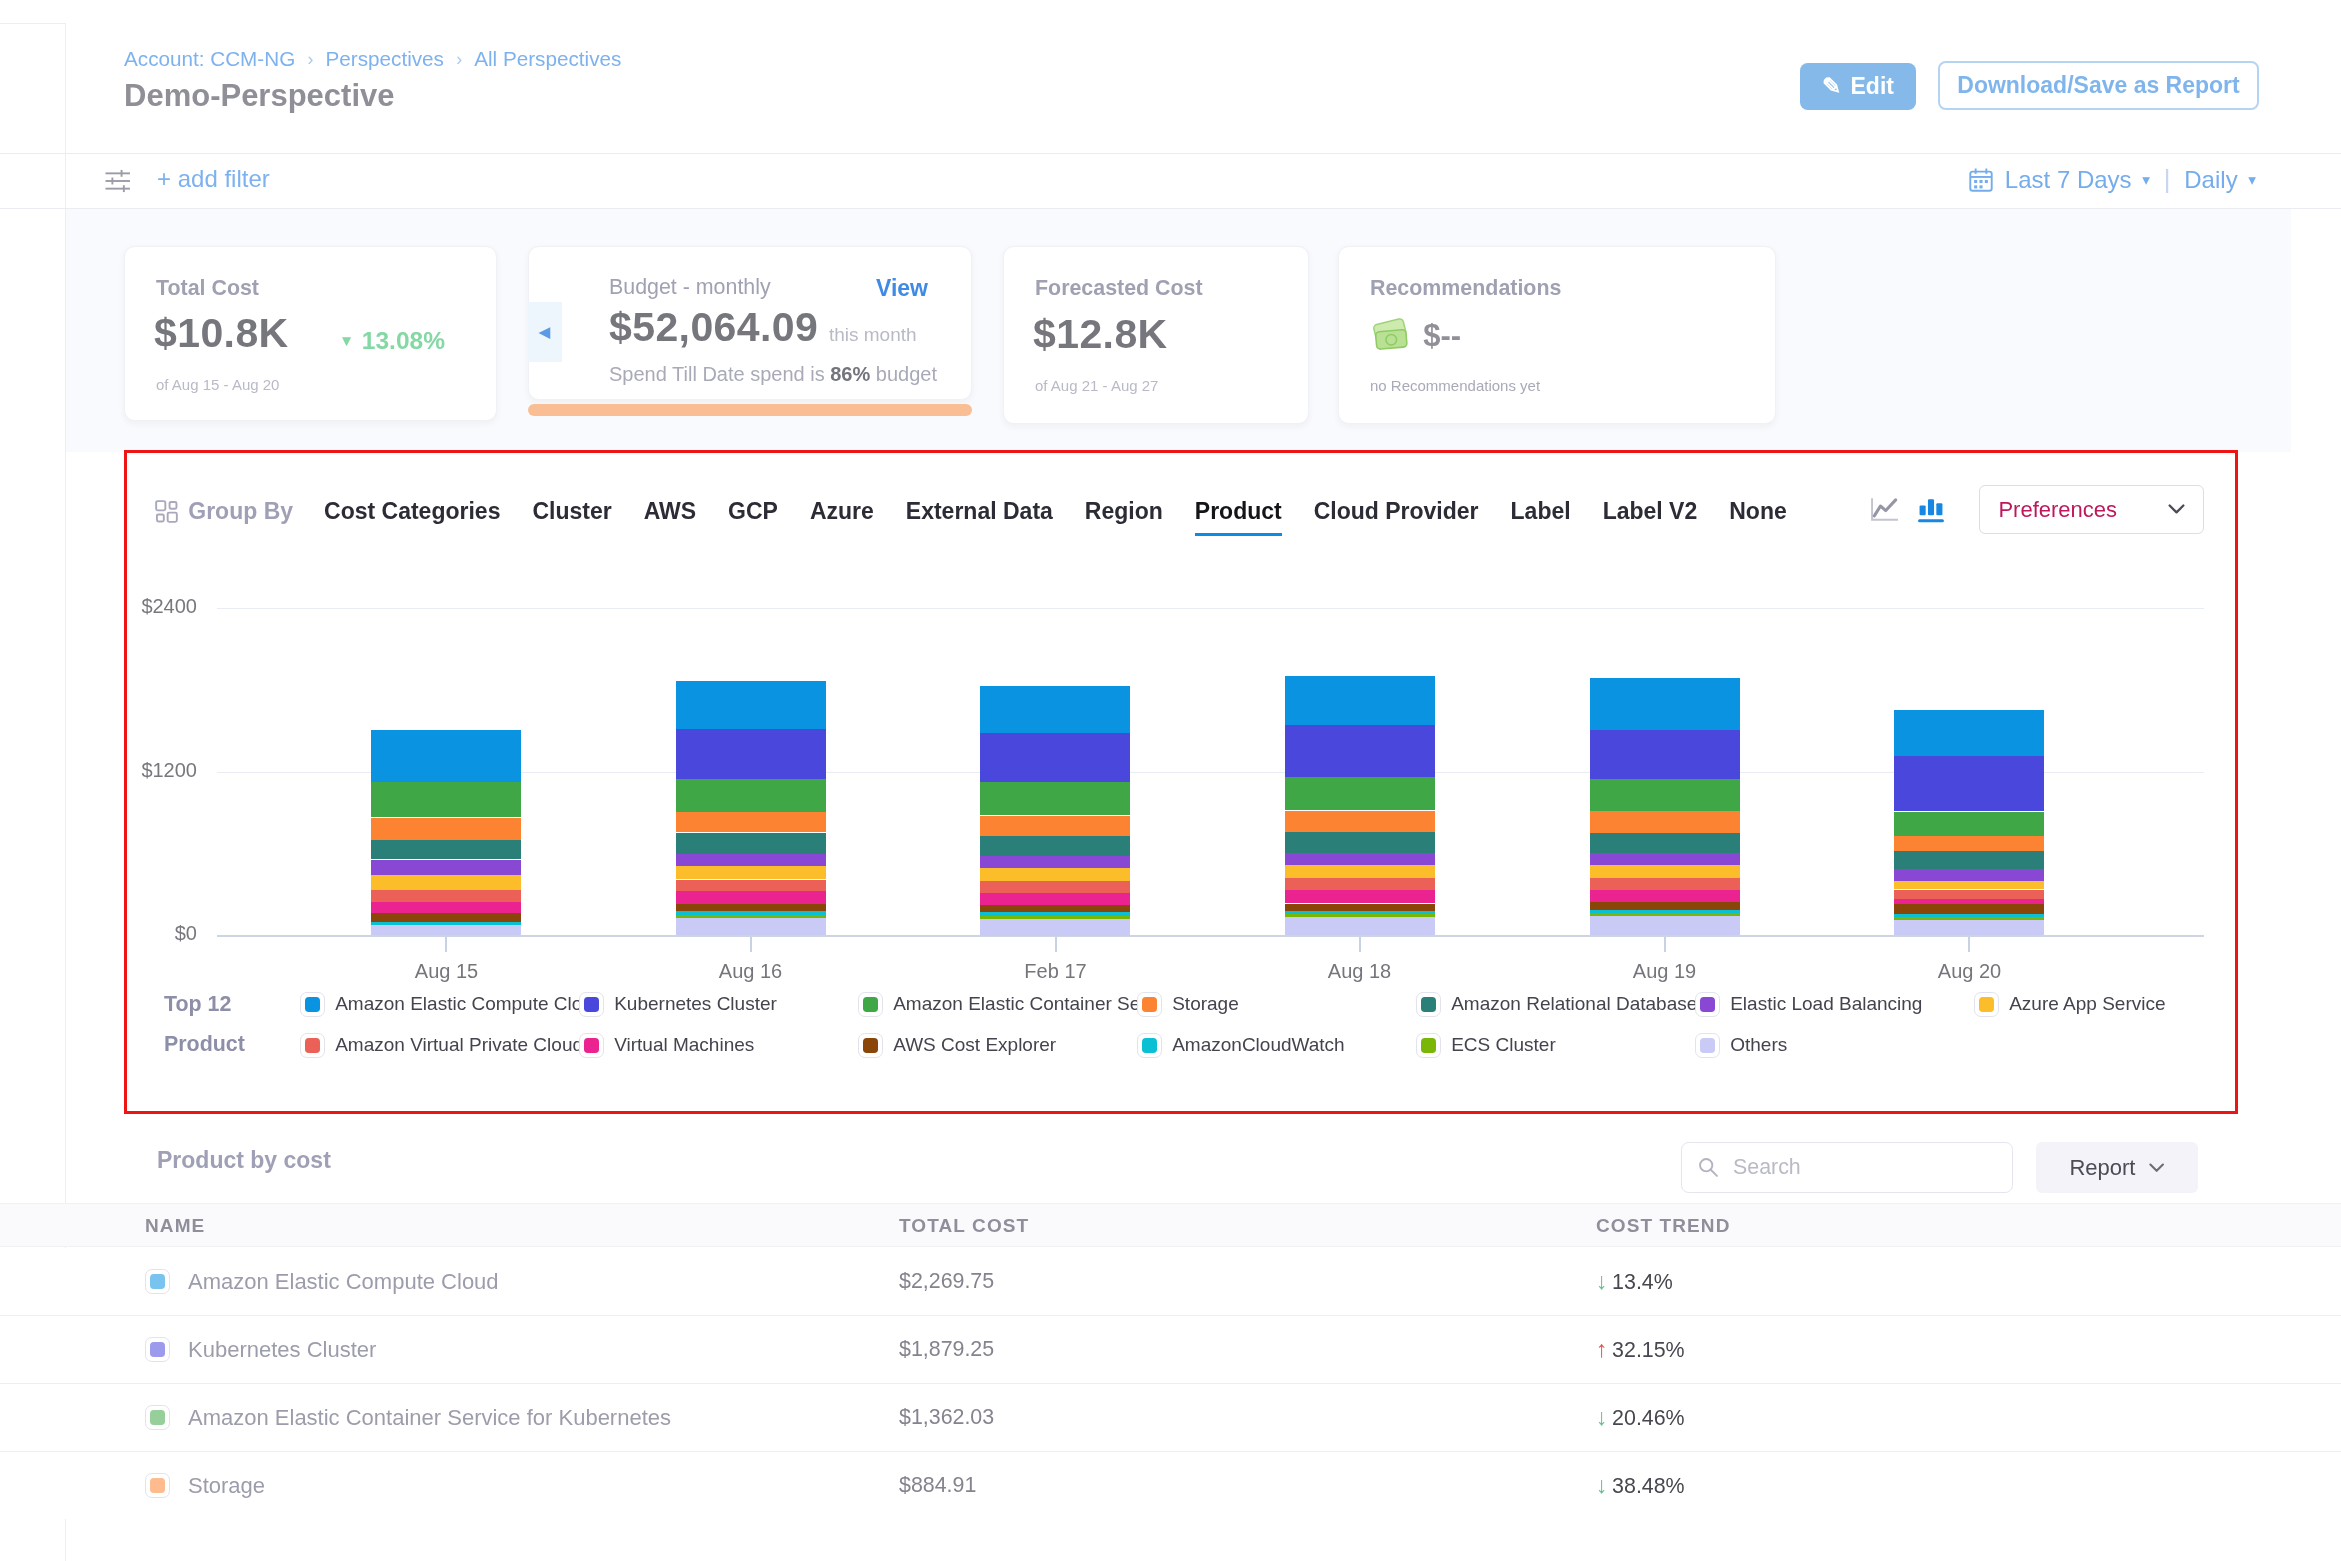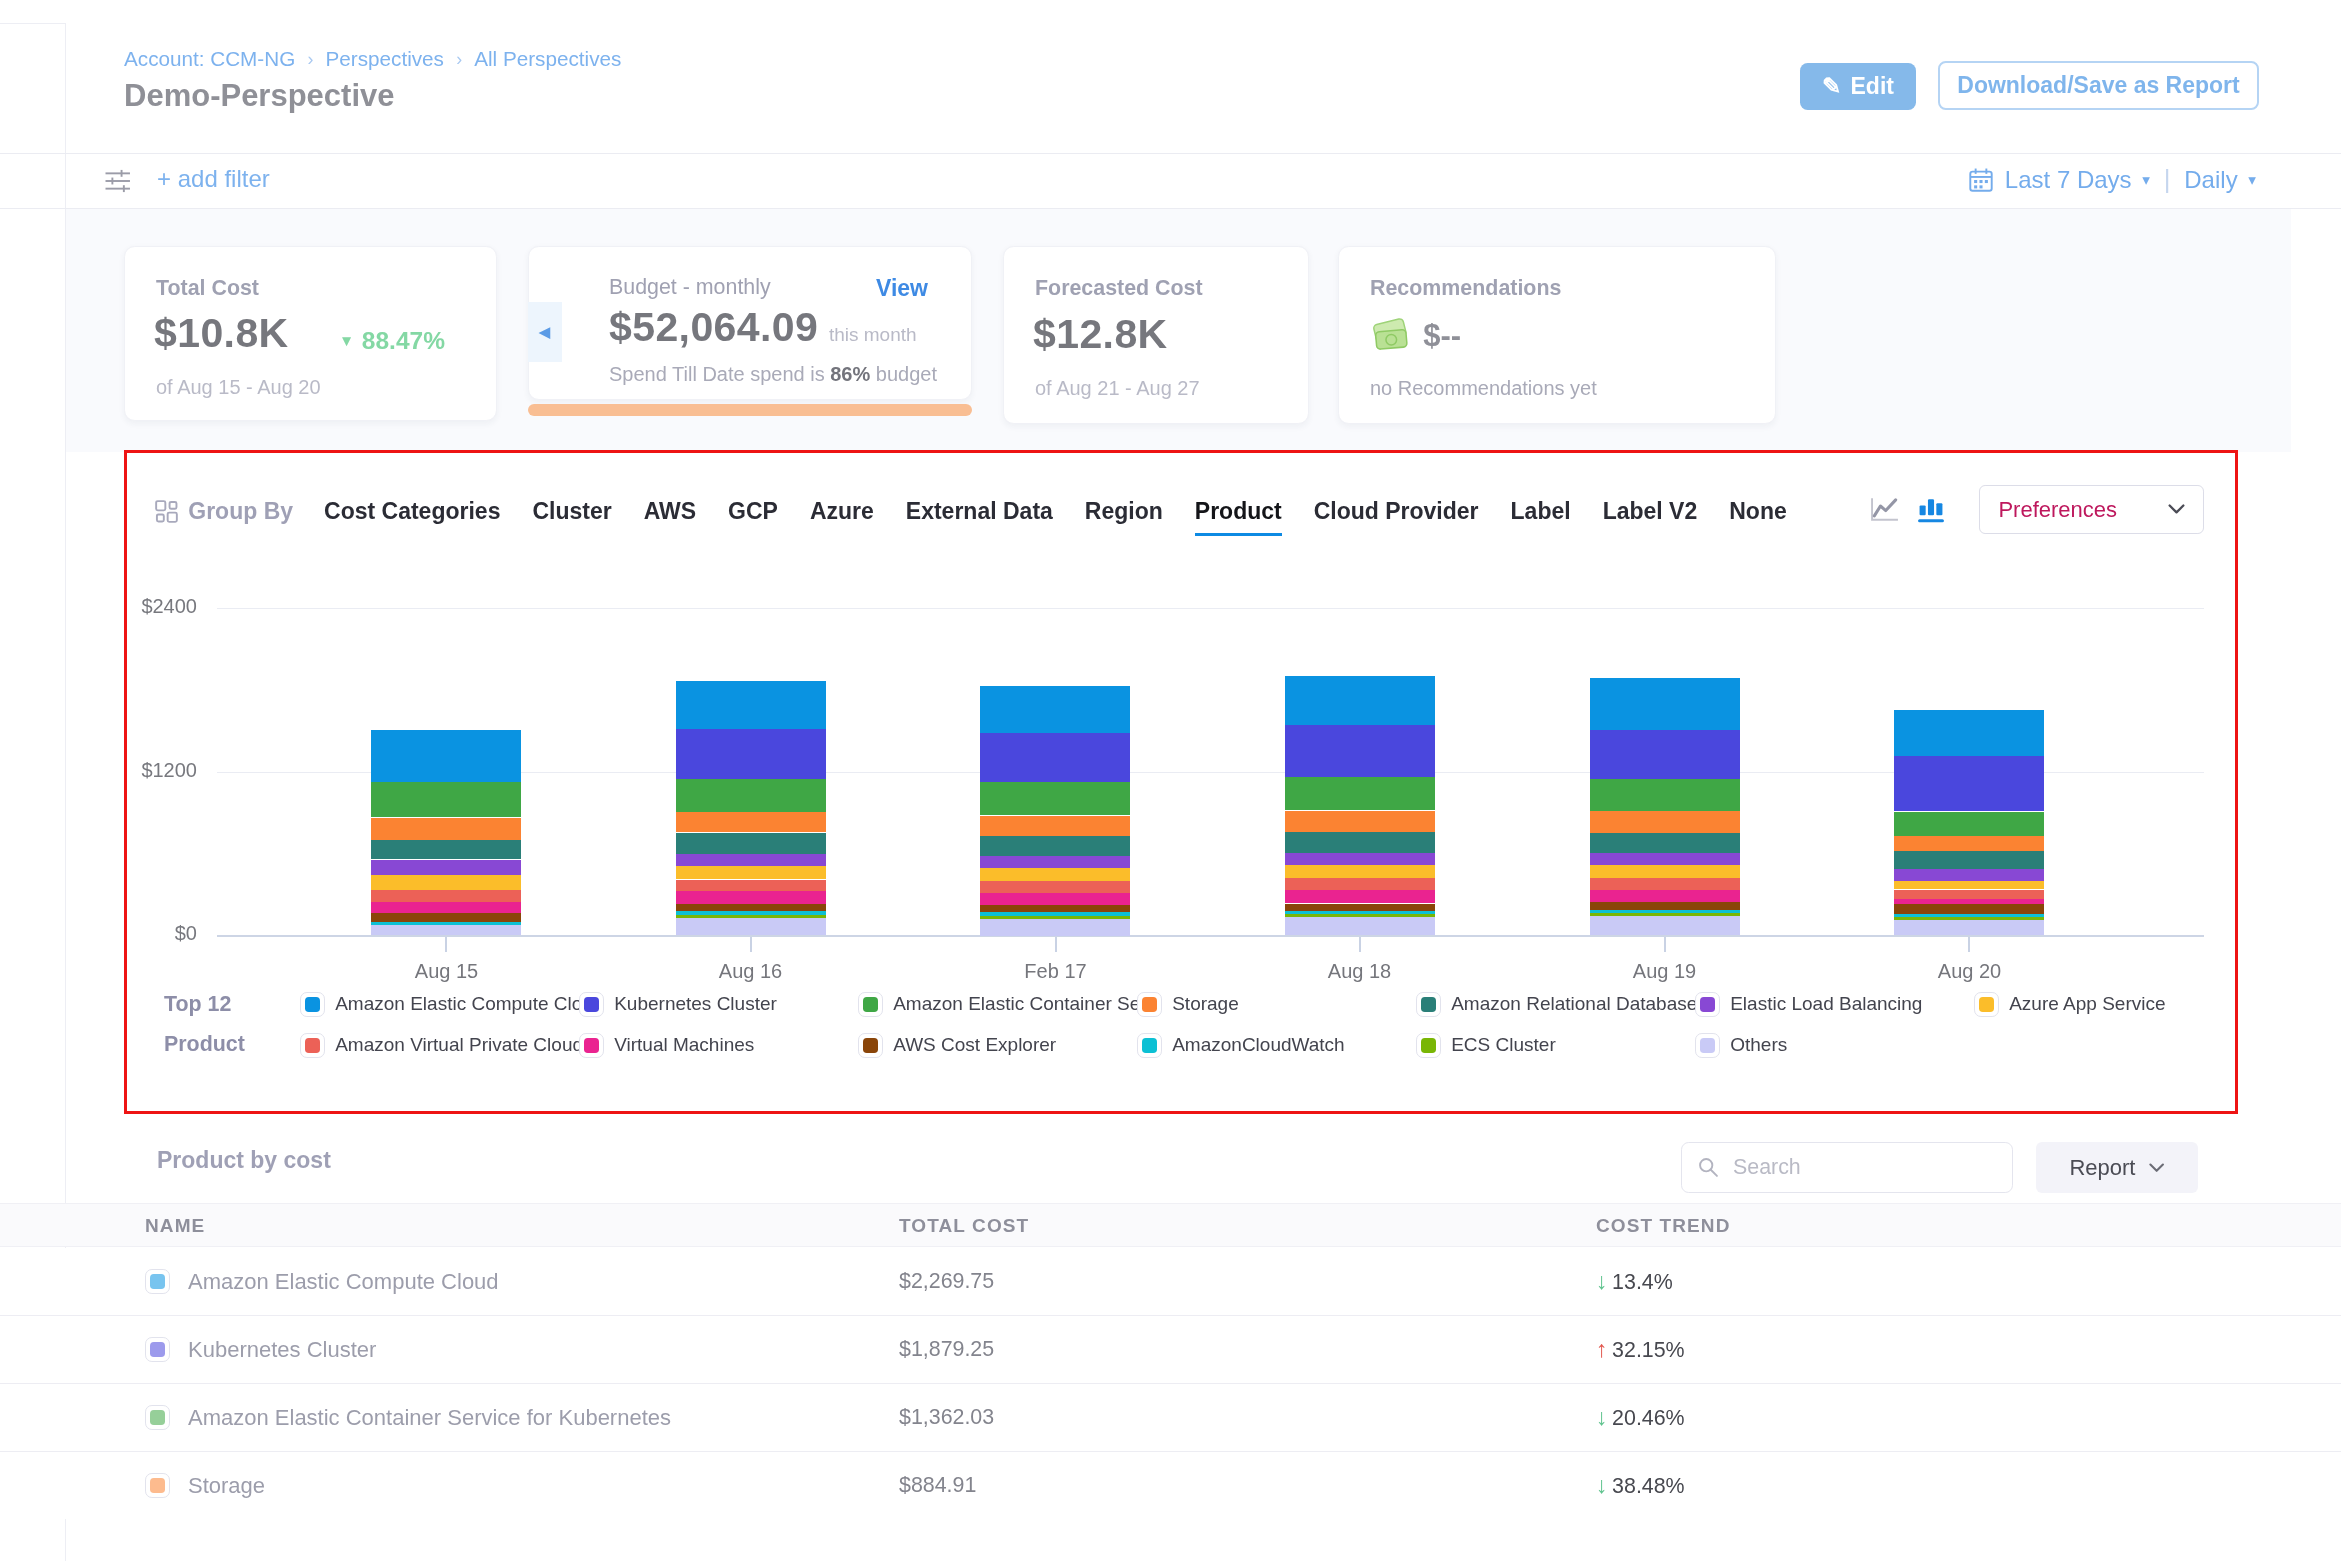--- a/index.html
+++ b/index.html
@@ -22,21 +22,21 @@
   .filter-icon{position:absolute;left:103px;top:168px;}
   .add-filter{position:absolute;left:157px;top:165px;font-size:24px;color:#7db2ee;cursor:pointer;}
   .datepicker{position:absolute;right:86px;top:164px;display:flex;align-items:center;gap:10.7px;font-size:24px;color:#74acec;}
   .caret{font-size:15.3px;color:#74acec;}
   .dp-sep{color:#c5d6ee;font-size:26px;font-weight:300;padding:0 3.1px;}
   
   .band{position:absolute;left:66px;right:51px;top:209px;height:243px;background:#f9fafd;}
   .card{position:absolute;background:#fff;border:0.8px solid #f0f1f6;border-radius:10.7px;box-shadow:0 2.3px 6.1px rgba(40,50,80,.05);box-sizing:border-box;}
   .c-label{font-size:21.4px;font-weight:bold;color:#9fa1b2;}
   .c-value{font-size:41px;font-weight:bold;color:#76777d;letter-spacing:0.4px;}
-  .c-sub{font-size:20px;color:#b9bac7;}
+  .c-sub{font-size:15px;color:#b9bac7;}
   .delta-down{font-size:24.5px;color:#84d8a4;font-weight:bold;display:flex;align-items:center;gap:7.7px;}
   .tri-down{font-size:15.3px;color:#84d8a4;}
   .budget-arrow{position:absolute;left:-1.5px;top:55px;width:34px;height:60px;background:#edf5fd;display:flex;align-items:center;justify-content:center;color:#5b9be6;font-size:15.3px;cursor:pointer;}
   .view-link{position:absolute;right:43px;top:27.6px;font-size:23px;font-weight:bold;color:#3e8ae4;cursor:pointer;}
   .budget-bar{position:absolute;left:528px;top:404px;width:444px;height:12.2px;background:#f9be93;border-radius:6.1px;}
   .note-pct{color:#73747c;font-weight:bold;}
   .rec-row{position:absolute;left:31px;top:70px;display:flex;align-items:center;gap:12.2px;}
   .rec-value{font-size:31px;font-weight:bold;color:#8f9098;}
   
   .chart-card{position:absolute;left:124px;top:450px;width:2114px;height:664px;background:#fff;border:3.1px solid #ee1414;box-sizing:border-box;}
@@ -145,21 +145,21 @@
   </div>
 
   <div class="divider" style="top:208px;"></div>
   <div class="band"></div>
 
   <div class="card" style="left:124px;top:246px;width:373px;height:175px;">
     <div class="c-label abs" style="left:31px;top:29px;">Total Cost</div>
     <div class="c-value abs" style="left:29px;top:63px;">$10.8K</div>
     <div class="delta-down abs" style="left:214px;top:80px;">
       <span class="tri-down">▼</span>
-      <span>88.47%</span>
+      <span>13.08%</span>
     </div>
     <div class="c-sub abs" style="left:31px;top:129px;">of Aug 15 - Aug 20</div>
   </div>
 
   <div class="card" style="left:528px;top:246px;width:444px;height:154px;">
     <div class="budget-arrow">◀</div>
     <div class="c-label abs" style="left:80px;top:27.6px;font-weight:normal;color:#a0a1b2;">Budget - monthly</div>
     <div class="view-link">View</div>
     <div class="abs" style="left:80px;top:57px;display:flex;align-items:baseline;gap:10.7px;">
       <span class="c-value">$52,064.09</span>

